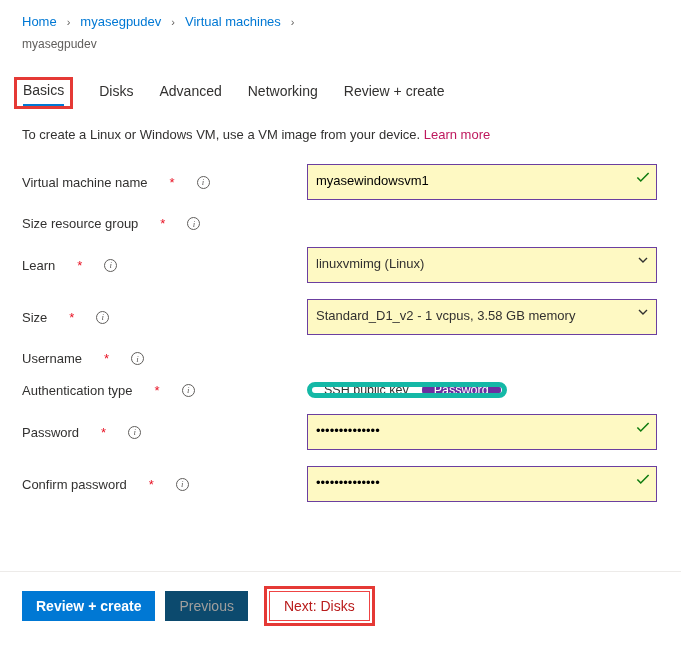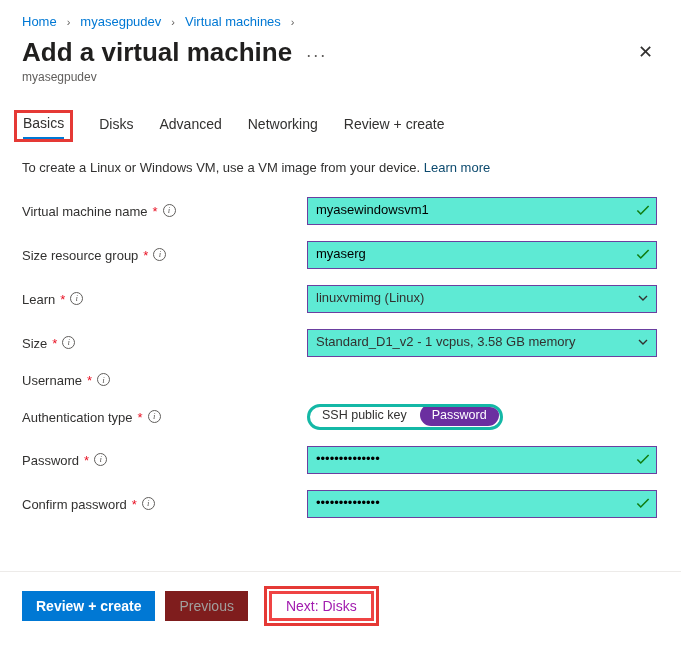--- a/index.html
+++ b/index.html
@@ -21,70 +21,63 @@
   .page-title { font-size: 26px; font-weight: 600; color: #201f1e; display: inline-block; }
   .ellipsis { font-size: 18px; color: #605e5c; margin-left: 10px; cursor: pointer; letter-spacing: 1px; }
   .close-x { font-size: 18px; font-weight: 300; color: #323130; cursor: pointer; padding: 4px 6px; }
   .subrc { font-size: 12px; color: #605e5c; margin-top: 2px; margin-bottom: 26px; }
   .tabs { display: flex; gap: 26px; border-bottom: 0; margin-bottom: 18px; }
   .tab { padding: 6px 0 10px 0; font-size: 14px; color: #323130; cursor: pointer; position: relative; }
   .tab.active { font-weight: 400; }
   .tab.active::after { content:""; position:absolute; left:0; right:0; bottom:2px; height:2px; background:#0078d4; }
   .hl-red { border: 3px solid #e53935; padding: 2px 6px 6px 6px; margin-left: -8px; }
   .intro { font-size: 13px; color: #323130; margin-bottom: 22px; }
-  .intro a { color: #0c4a6e; text-decoration: none; cursor:pointer; }
+  .intro a { color: #be185d; text-decoration: none; cursor:pointer; }
   .form-row { display: flex; align-items: center; margin-bottom: 16px; }
-  .form-label { width: 285px; font-size: 13px; color: #323130; display: flex; gap: 5px; }
+  .form-label { width: 285px; font-size: 13px; color: #323130; display: flex; align-items: center; gap: 22px; }
   .req { color: #e81123; }
   .info-icon { display:inline-flex; width:13px; height:13px; border:1px solid #605e5c; border-radius:50%; align-items:center; justify-content:center; font-size:9px; color:#605e5c; font-style: italic; font-family: Georgia, serif; cursor: pointer;}
   .field { position: relative; flex: 1; max-width: 350px; }
   .field input, .field select, .sel-box {
-    width: 100%; height: 28px; border: 1px solid #8a8886; padding: 0 28px 4px 8px;
-    font-size: 13px; font-family: inherit; outline: none; background:#5eead4;
+    width: 100%; height: 36px; border: 1px solid #8a8886; padding: 0 28px 4px 8px;
+    font-size: 13px; font-family: inherit; outline: none; background:#fef9c3;
   }
   .field.ok input, .field.ok .sel-box { border-color: #6b3fa0; }
   .check { position: absolute; right: 5px; top: 4px; pointer-events:none; }
   .check svg { width: 18px; height: 18px; }
   .sel-box { display:flex; align-items:center; cursor:pointer; border-color:#6b3fa0; }
   .chev { position:absolute; right:8px; top:7px; pointer-events:none; color:#323130; }
   .section-head { font-weight: 600; font-size: 14px; margin: 8px 0 16px 0; }
-  .segmented { display:inline-flex; align-items:flex-end; border:3px solid #14b8a6; border-radius:14px; overflow:hidden; height:26px; }
+  .segmented { display:inline-flex; align-items:center; border:5px solid #14b8a6; border-radius:14px; overflow:hidden; height:16px; }
   .seg { padding: 0 12px; font-size: 12.5px; line-height:24px; cursor:pointer; }
   .seg.sel { background:#6b2fa0; color:#fff; border-radius: 12px; margin:1px; line-height:22px; }
   .footer {
     position: absolute; bottom: 0; left: 0; right: 0;
     border-top: 1px solid #edebe9; padding: 14px 22px 20px 22px;
     display: flex; gap: 10px; align-items:center;
   }
   .btn { height: 30px; padding: 0 14px; font-size: 14px; border: none; cursor: pointer; font-family: inherit; }
   .btn-primary { background: #0078d4; color: #fff; font-weight: 600; }
-  .btn-disabled { background: #7f1d1d; color: #a19f9d; cursor: default; }
-  .btn-secondary { background: #fff; color: #a21caf; border: 3px solid #ef4444; }
+  .btn-disabled { background: #0c4a6e; color: #a19f9d; cursor: default; }
+  .btn-secondary { background: #fff; color: #b91c1c; border: 1px solid #ef4444; }
   .hl-red-btn { border: 3px solid #e53935; padding: 2px; margin-left: 6px; }
 </style>
 </head>
 <body>
 
 <div class="container">
   <div class="breadcrumb">
     <a>Home</a>
     <span class="sep">›</span>
     <a>myasegpudev</a>
     <span class="sep">›</span>
     <a>Virtual machines</a>
     <span class="sep">›</span>
   </div>
 
-  <div class="header-row">
-    <div>
-      <span class="page-title">Add a virtual machine</span>
-      <span class="ellipsis">···</span>
-    </div>
-    <span class="close-x">✕</span>
-  </div>
   <div class="subrc">myasegpudev</div>
 
   <div class="tabs">
     <span class="hl-red">
       <span class="tab active">Basics</span>
     </span>
     <span class="tab">Disks</span>
     <span class="tab">Advanced</span>
     <span class="tab">Networking</span>
     <span class="tab">Review + create</span>
@@ -109,28 +102,20 @@
       </span>
     </div>
   </div>
 
   <div class="form-row">
     <div class="form-label">
       <span>Size resource group</span>
       <span class="req">*</span>
       <span class="info-icon">i</span>
     </div>
-    <div class="field ok">
-      <input type="text" value="myaserg" style="">
-      <span class="check">
-        <svg viewBox="0 0 16 16">
-            <path fill="none" stroke="#107c10" stroke-width="1.4" d="M3 8.5l3 3 7-7"></path>
-          </svg>
-      </span>
-    </div>
   </div>
 
   <div class="form-row">
     <div class="form-label">
       <span>Learn</span>
       <span class="req">*</span>
       <span class="info-icon">i</span>
     </div>
     <div class="field">
       <div class="sel-box">

